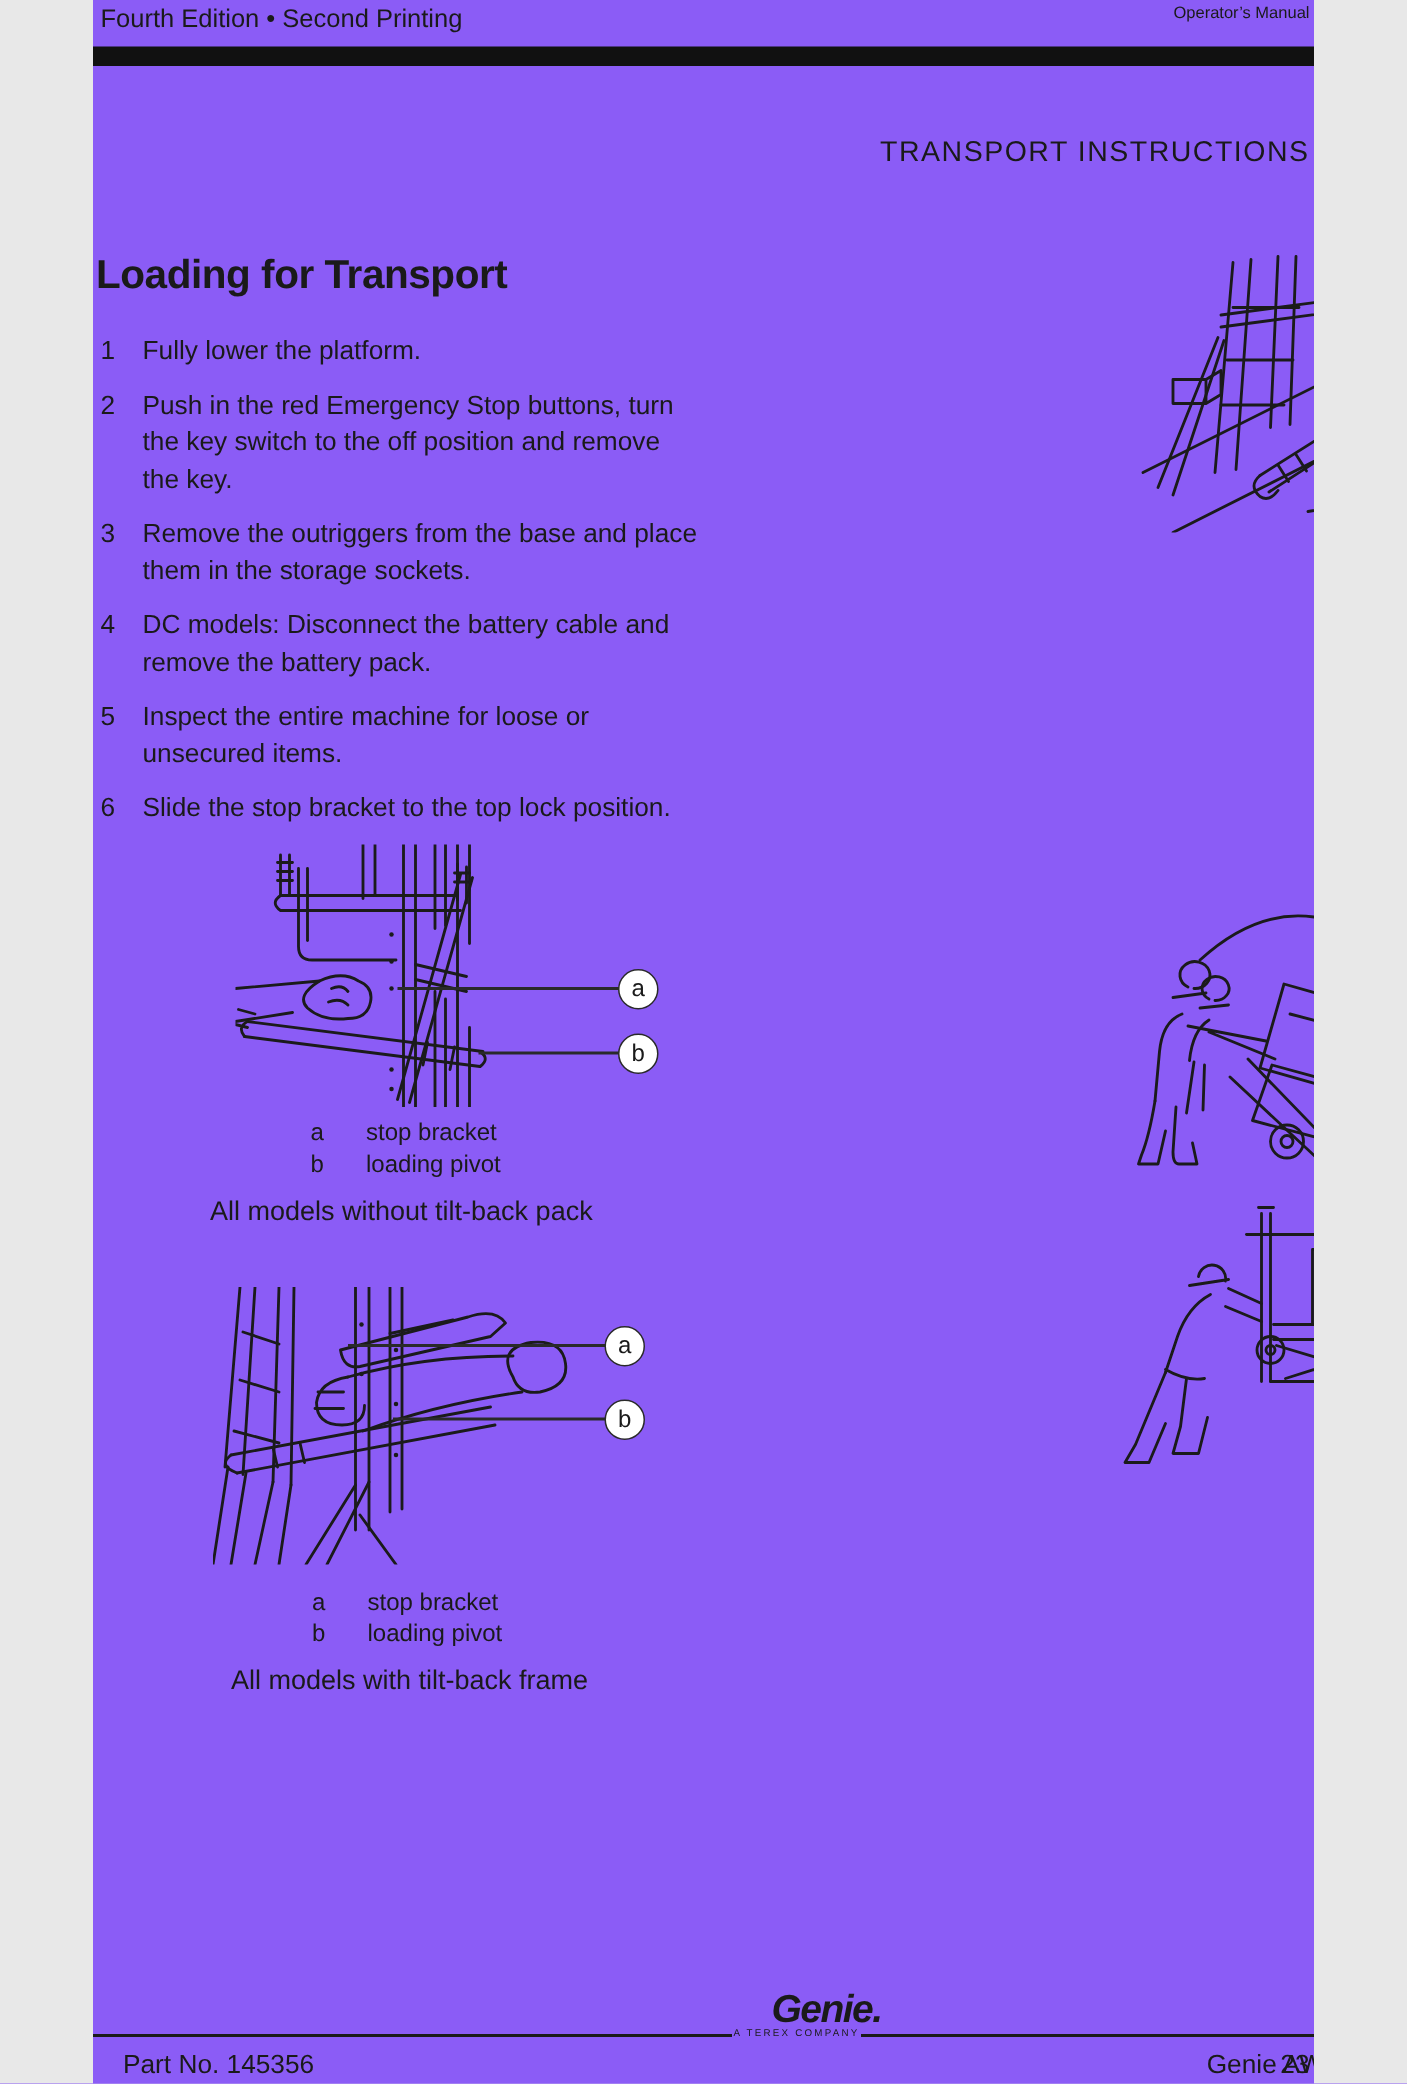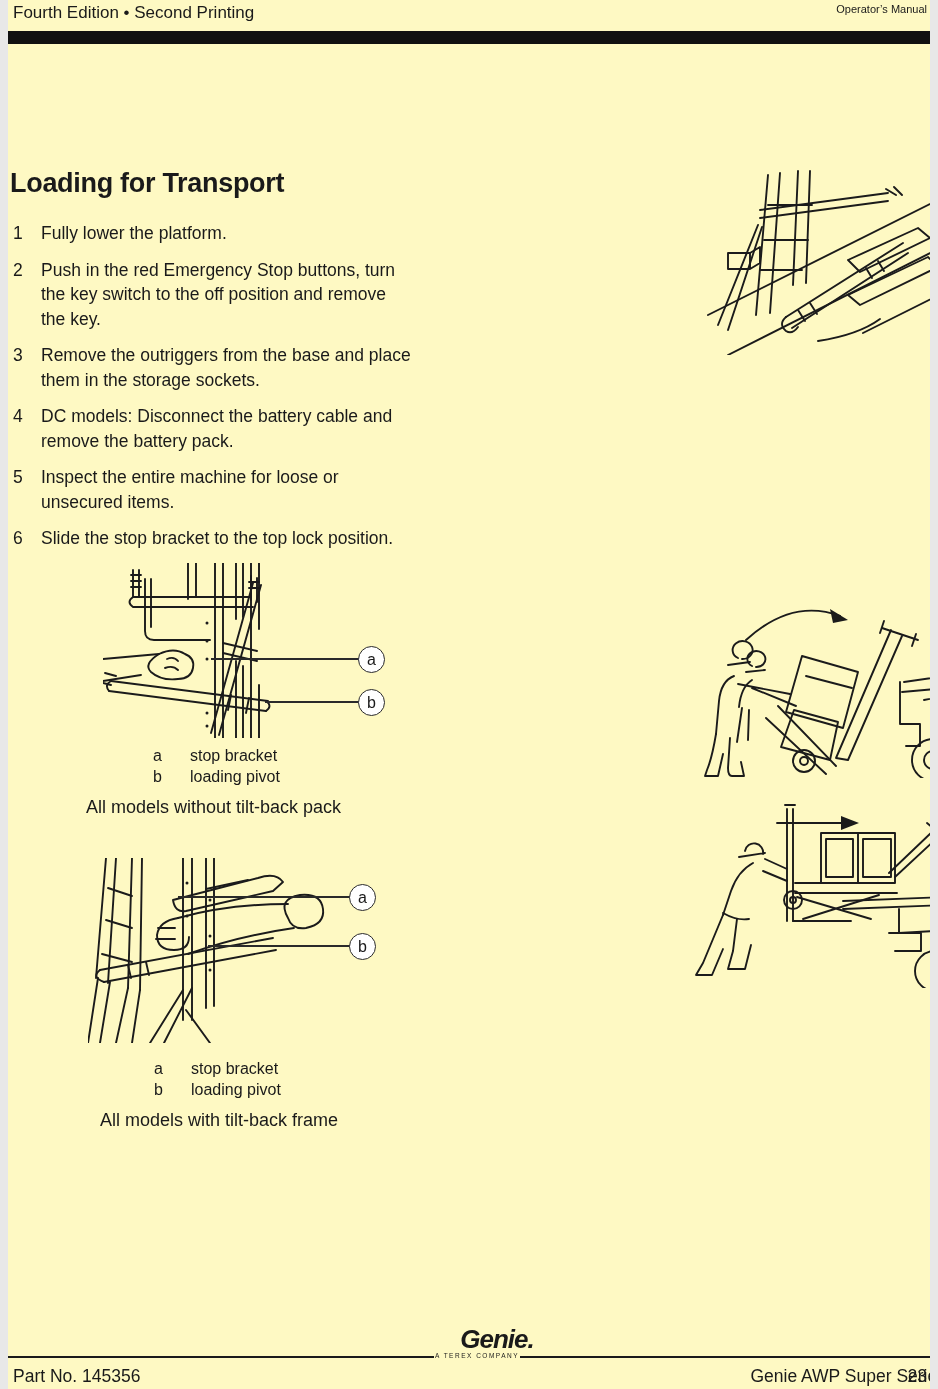--- a/index.html
+++ b/index.html
@@ -1,19 +1,19 @@
 <!DOCTYPE html>
 <html><head>
 <meta charset="utf-8">
 <style>
   * { margin:0; padding:0; box-sizing:border-box; }
   body { background:#e8e8e8; font-family:"Liberation Sans", sans-serif; }
   .page {
-    position:relative; width:922px; height:1389px; margin:0 auto;
-    background:#fef9c3; color:#1a1a1a; overflow:hidden;text-decoration:underline;
+    position:relative; width:814px; height:1389px; margin:0 auto;
+    background:#8b5cf6; color:#1a1a1a; overflow:hidden;text-decoration:underline;
   }
   .abs { position:absolute; }
   .hdr-left  { left:5px; top:3px; font-size:17px; }
   .hdr-right { right:3px; top:3px; font-size:11px; }
   .black-bar { left:0; top:31px; width:938px; height:13px; background:#111; }
   .section-h { right:3px; top:91px; font-size:19px; letter-spacing:1px; }
   .doc-title { left:2px; top:168px; font-size:27px; font-weight:bold; letter-spacing:-0.3px;text-align:center; }
   .steps { left:5px; top:221px; width:460px; }
   .step  { display:flex; margin-bottom:12px; font-size:17.5px; line-height:24.5px; }
   .step .num { width:28px; flex:none; }
@@ -30,34 +30,35 @@
   .legend-row { display:flex; }
   .legend-row .lab { width:37px; flex:none; }
   .caption { position:absolute; font-size:18px; }
   .illo { position:absolute; }
   .logo-wrap { left:0; top:1326px; width:938px; text-align:center; line-height:1; }
   .logo-txt { font-size:26px; font-weight:bold; font-style:italic; letter-spacing:-1px; display:inline-block;margin-left:40px; }
   .logo-sub { font-size:6.5px; letter-spacing:1.5px; margin-top:1px; }
   .rule { position:absolute; height:1.6px; background:#1a1a1a; top:1356px; }
   .rule-l { left:0; width:426px; }
   .rule-r { left:512px; width:426px; }
-  .ftr-part   { left:5px; top:1366px; font-size:17.5px; }
+  .ftr-part   { left:20px; top:1366px; font-size:17.5px; }
   .ftr-center { left:0; top:1366px; width:938px; text-align:right; font-size:17.5px; }
   .ftr-page   { right:3px; top:1366px; font-size:17.5px; }
   svg .ln { stroke:#1b1b1b; fill:none; stroke-width:1.9; stroke-linecap:round; stroke-linejoin:round; }
   svg .fill { fill:#1b1b1b; stroke:none; }
 </style>
 </head>
 <body>
 
 <div class="page">
 
   <div class="abs hdr-left">Fourth Edition • Second Printing</div>
   <div class="abs hdr-right">Operator’s Manual</div>
   <div class="abs black-bar"></div>
+  <div class="abs section-h">TRANSPORT INSTRUCTIONS</div>
 
   <div class="abs doc-title">Loading for Transport</div>
 
   <div class="abs steps">
     <div class="step">
       <span class="num">1</span>
       <span class="txt">Fully lower the platform.</span>
     </div>
     <div class="step">
       <span class="num">2</span>

